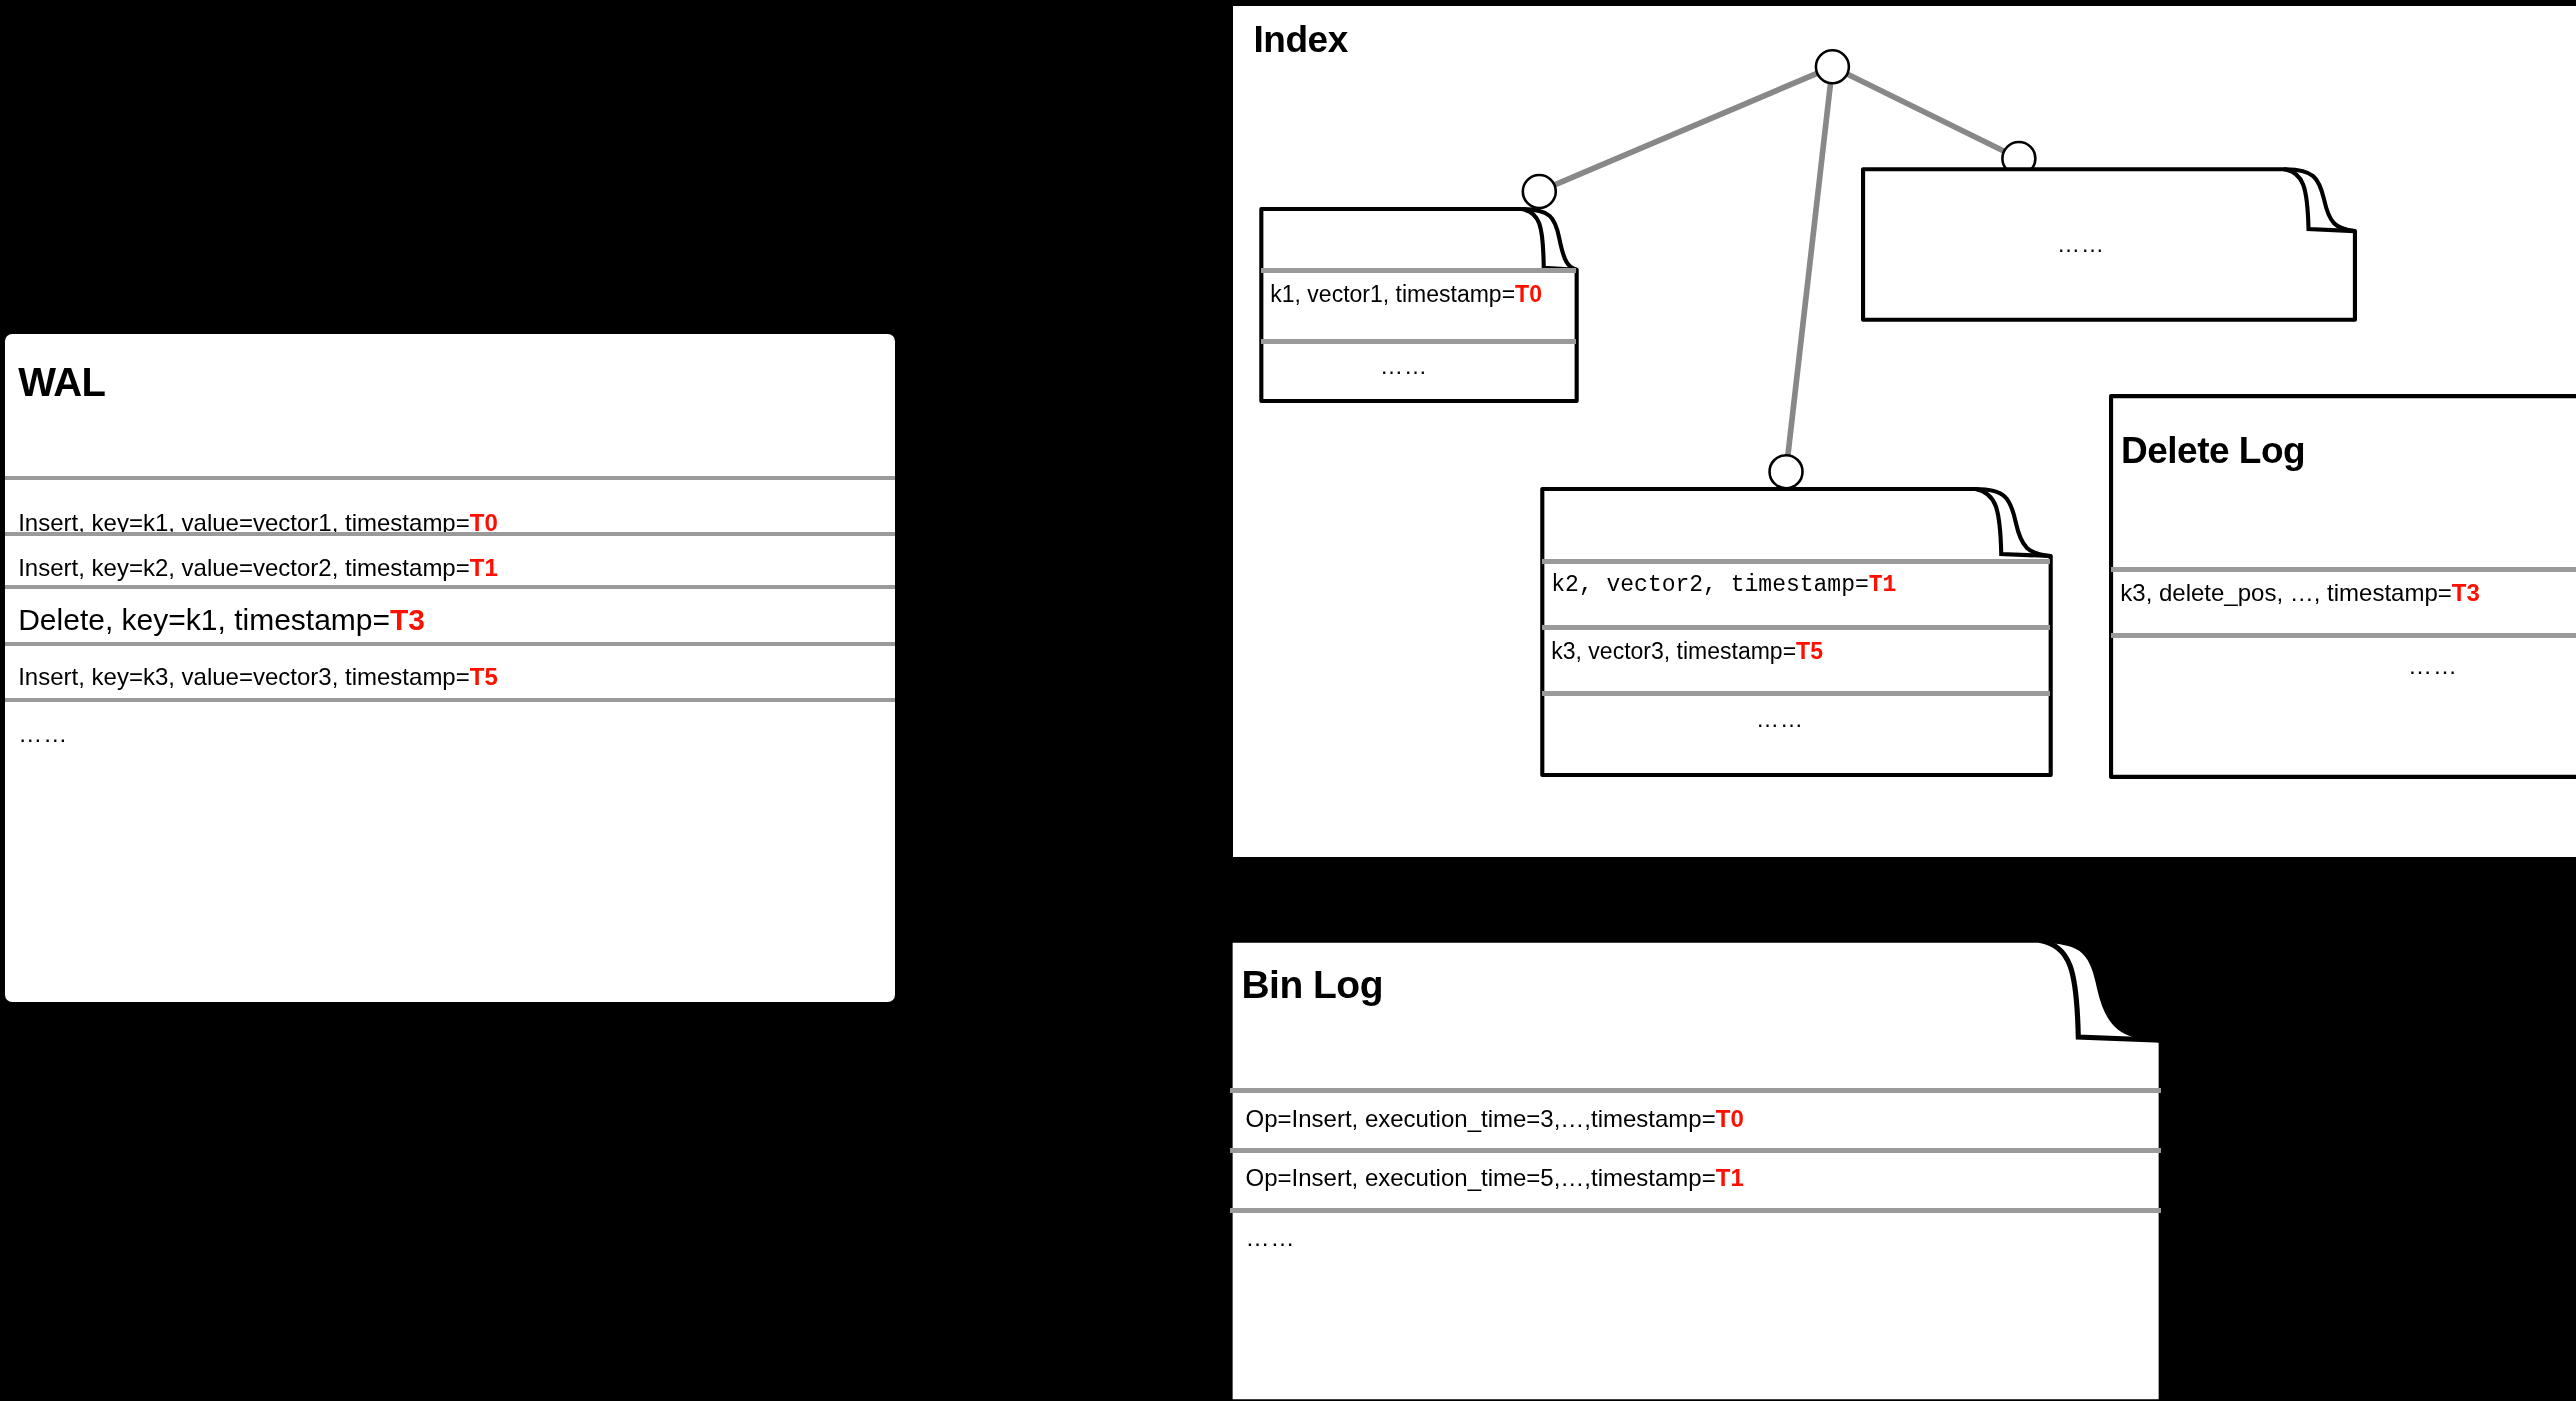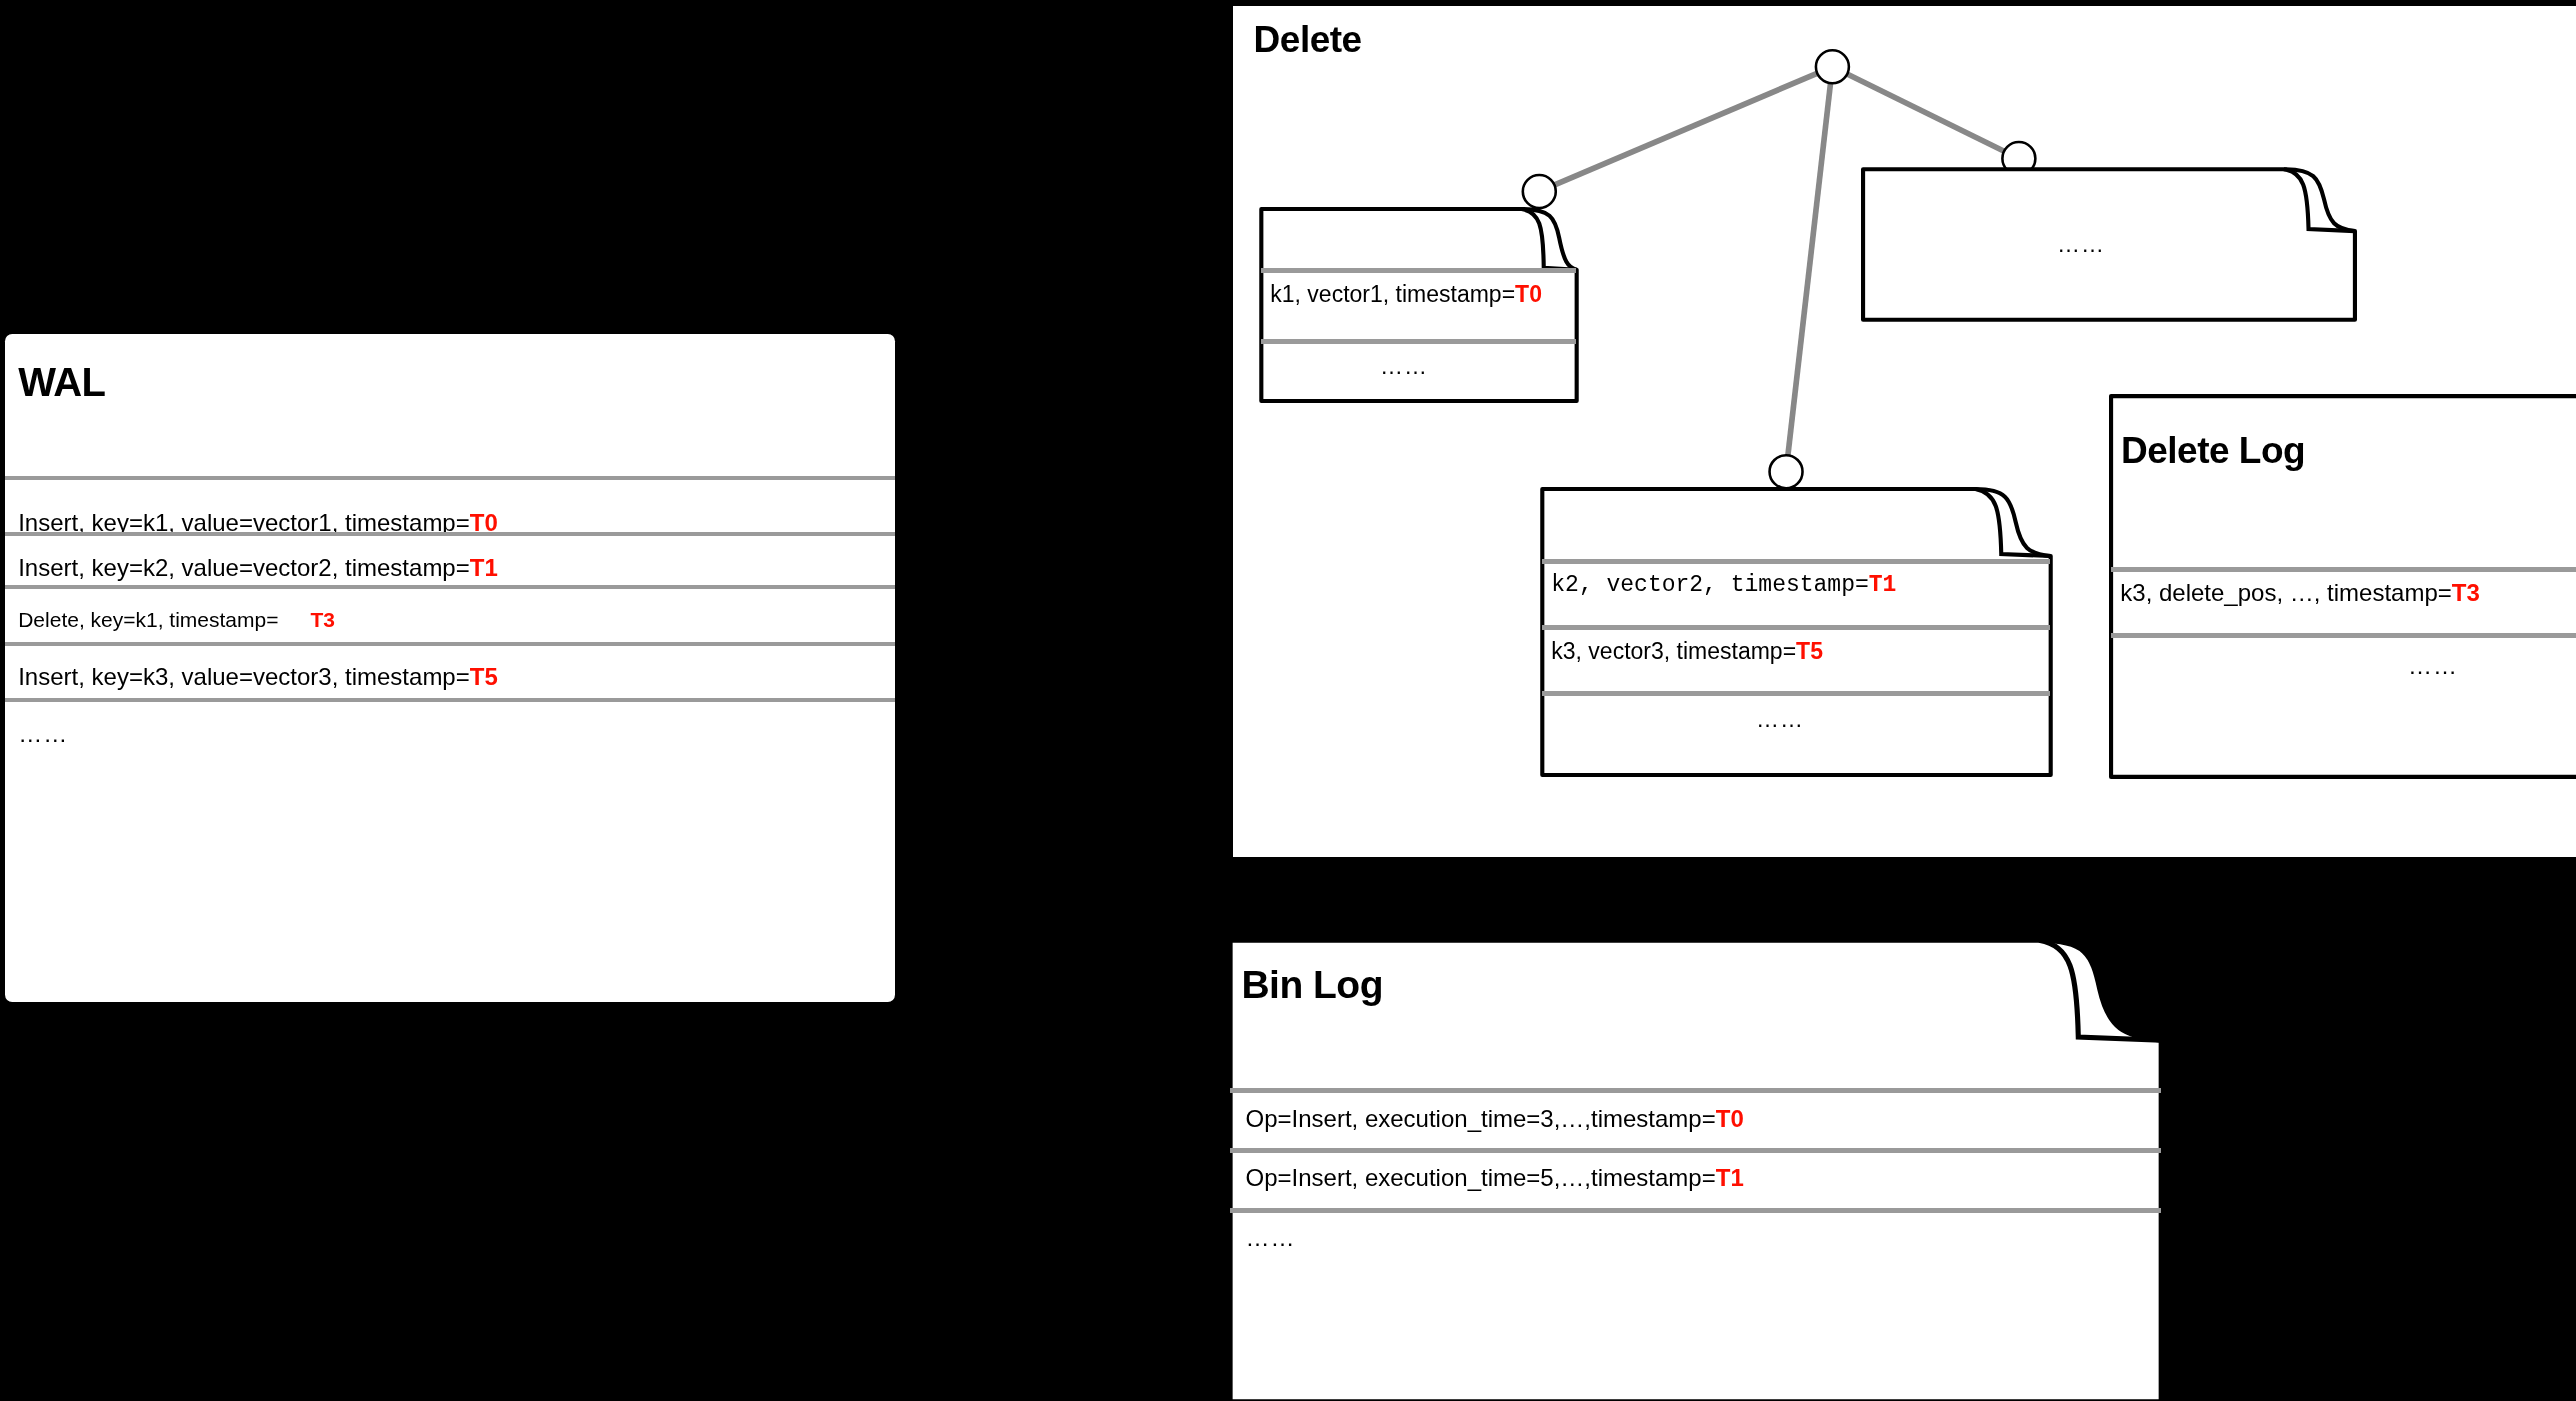--- a/index.html
+++ b/index.html
@@ -30,40 +30,40 @@
       <span class="ts">T0</span>
   </div>
 
   <div class="hr" style="left:0px;top:198px;width:890px;height:3.6px;"></div>
   <div class="row" style="left:13px;top:209px;height:49px;font-size:24px;">
     <span>Insert, key=k2, value=vector2, timestamp=</span>
       <span class="ts">T1</span>
   </div>
 
   <div class="hr" style="left:0px;top:251px;width:890px;height:3.6px;"></div>
-  <div class="row" style="left:13px;top:261px;height:49px;font-size:21px;gap:32px;">
+  <div class="row" style="left:13px;top:261px;height:49px;font-size:30px;">
     <span>Delete, key=k1, timestamp=</span>
       <span class="ts">T3</span>
   </div>
 
   <div class="hr" style="left:0px;top:308px;width:890px;height:3.6px;"></div>
   <div class="row" style="left:13px;top:318px;height:49px;font-size:24px;">
     <span>Insert, key=k3, value=vector3, timestamp=</span>
       <span class="ts">T5</span>
   </div>
 
   <div class="hr" style="left:0px;top:364px;width:890px;height:3.6px;"></div>
   <div class="row" style="left:13px;top:375px;height:49px;font-size:24px;letter-spacing:1px;">
     <span>……</span>
   </div>
 </div>
 
 <div class="panel" style="left:1233px;top:6.2px;width:1580px;height:851px;">
 
-  <div class="title" style="left:20.6px;top:13px;font-size:37px;">Delete</div>
+  <div class="title" style="left:20.6px;top:13px;font-size:37px;">Index</div>
 
   <svg width="1580" height="851" viewBox="0 0 3066 1652">
     <line x1="1163" y1="118" x2="594" y2="360" stroke="#888" stroke-width="11"></line>
     <line x1="1163" y1="118" x2="1073" y2="904" stroke="#888" stroke-width="11"></line>
     <line x1="1163" y1="118" x2="1525" y2="296" stroke="#888" stroke-width="11"></line>
     <circle cx="1163" cy="118" r="32" fill="#fff" stroke="#000" stroke-width="5"></circle>
     <circle cx="594" cy="360" r="32" fill="#fff" stroke="#000" stroke-width="5"></circle>
     <circle cx="1073" cy="904" r="32" fill="#fff" stroke="#000" stroke-width="5"></circle>
     <circle cx="1525" cy="296" r="32" fill="#fff" stroke="#000" stroke-width="5"></circle>
   </svg>

